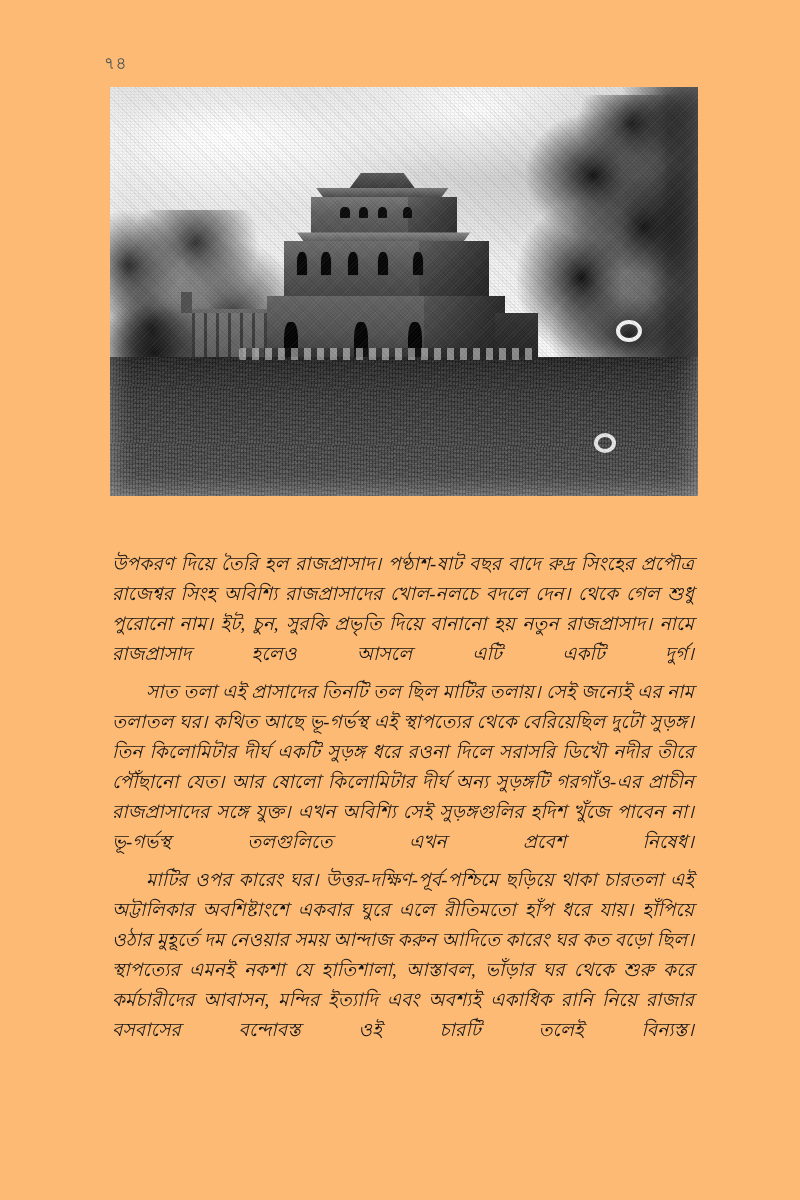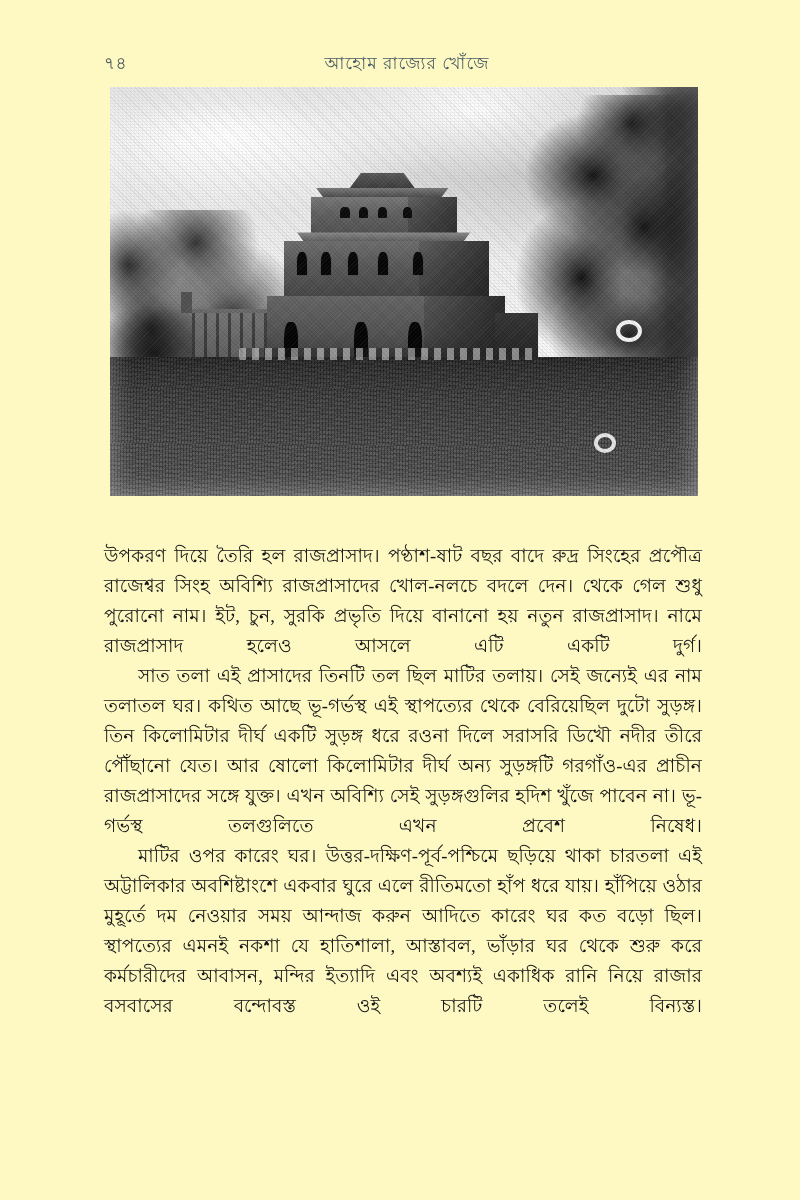--- a/index.html
+++ b/index.html
@@ -12,21 +12,21 @@
     height: 1200px;
     position: relative;
     font-family: "Liberation Serif", "DejaVu Serif", serif;
     color: #1b1b1b;
     overflow: hidden;
   }
 
   .page {
     position: absolute;
     inset: 0;
-    background: #fef9c3;
+    background: #fdba74;
   }
 
   
   .running-head {
     position: absolute;
     left: 104px;
     right: 104px;
     top: 50px;
     height: 28px;
     display: flex;
@@ -351,46 +351,46 @@
   }
 
   
   .body-text {
     position: absolute;
     left: 104px;
     top: 541px;
     width: 598px;
   }
   .para {
-    margin: 0;
+    margin: 8px;
     font-size: 18.6px;
     line-height: 30px;
     text-align: justify;
     text-align-last: left;
     color: #141414;
     letter-spacing: 0.1px;
+    font-style: italic;
   }
   .para.indent {
     text-indent: 34px;
   }
   .para + .para {
     margin-top: 0;
   }
   .para.last-full {
     text-align-last: justify;
   }
 </style>
 </head>
 <body>
 
 <div class="page">
 
   <div class="running-head">
     <div class="folio">৭৪</div>
-    <div class="head-title">আহোম রাজ্যের খোঁজে</div>
   </div>
 
   <div class="figure">
     <div class="photo">
       <div class="sky">
         <div class="sky-grain"></div>
       </div>
 
       <div class="tree-left"></div>
       <div class="tree-left-2"></div>

